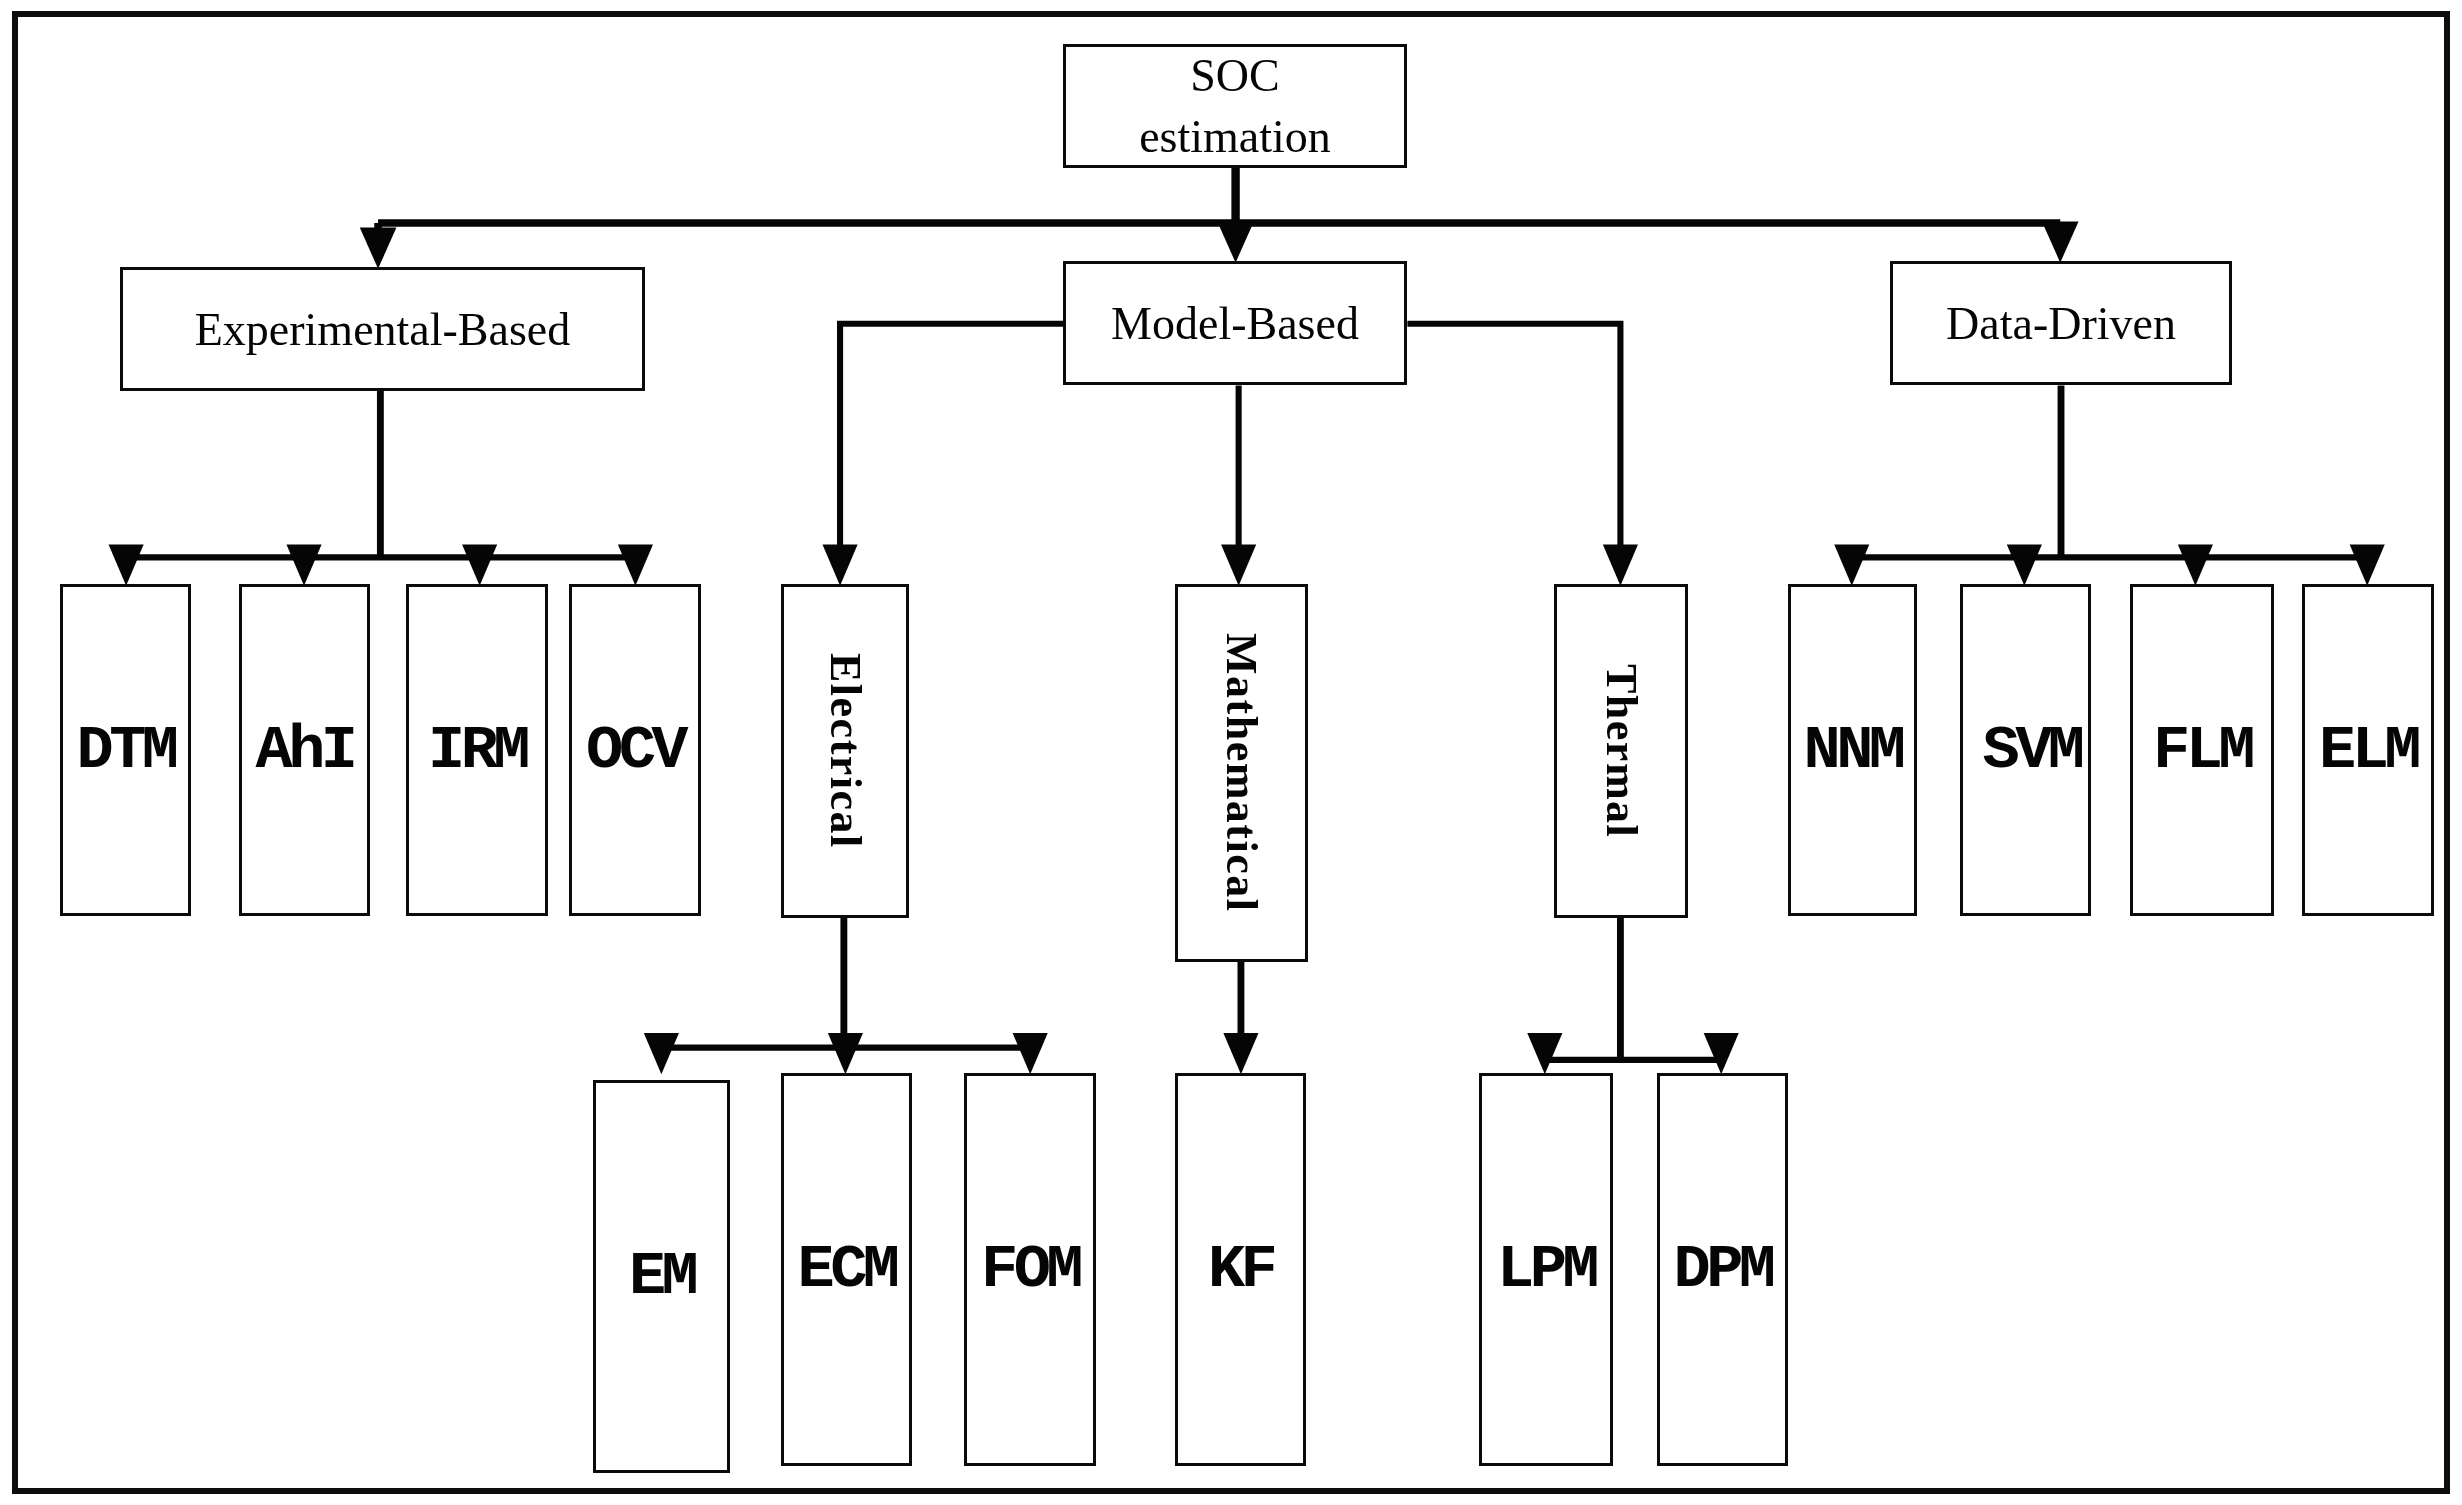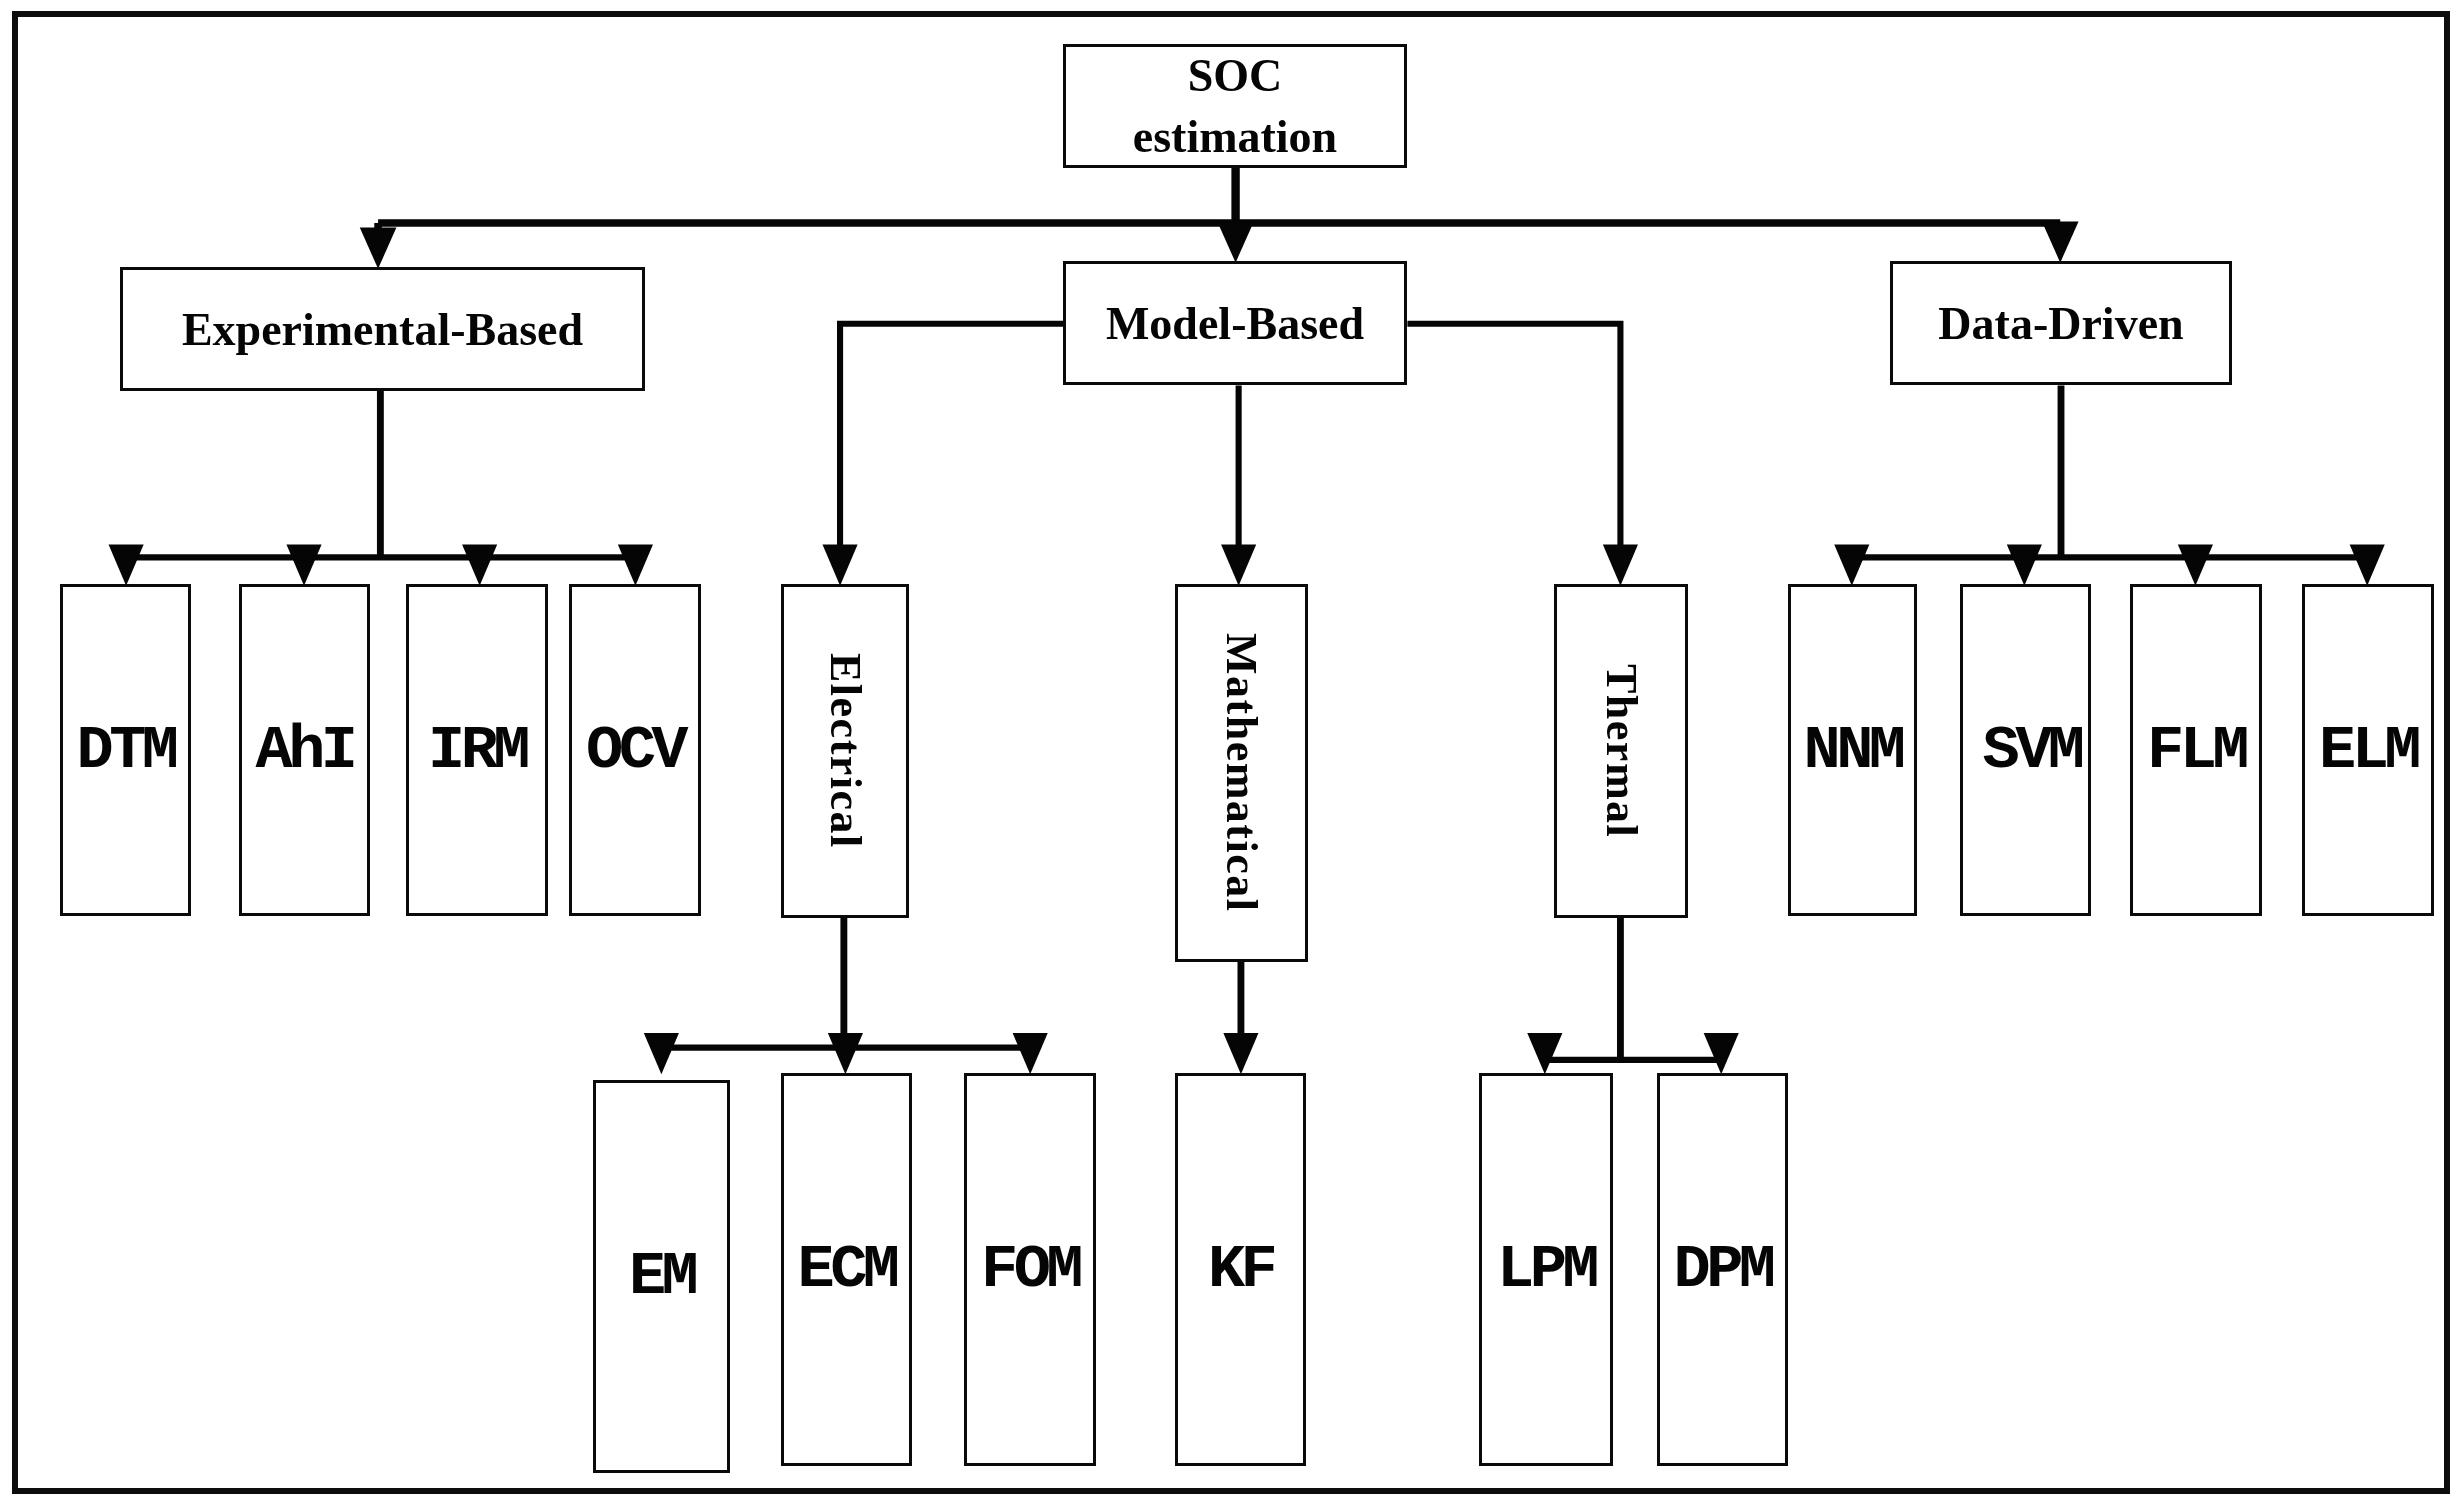--- a/index.html
+++ b/index.html
@@ -2,21 +2,21 @@
 <html style="font-size:12.2px"><head>
 <meta charset="utf-8">
 <title>Diagram</title>
 <style>
   html,body{margin:0;padding:0;background:#ffffff;}
   body{width:2462px;height:1505px;position:relative;font-family:"Liberation Serif",serif;}
   .frame{position:absolute;left:12.2px;top:10.7px;width:2438px;height:1483px;border:6.1px solid #0d0d0d;box-sizing:border-box;background:#ffffff;}
   .canvas{position:absolute;left:0;top:0;width:2462px;height:1505px;}
   svg.wires{position:absolute;left:0;top:0;z-index:1;}
   .node{position:absolute;box-sizing:border-box;border:3.8px solid #0a0a0a;background:#ffffff;display:flex;align-items:center;justify-content:center;z-index:2;text-align:center;color:#050505;}
-  .hdr{font-family:"Liberation Serif",serif;font-weight:bold;font-size:46px;letter-spacing:0px;}
+  .hdr{font-family:"Liberation Serif",serif;font-weight:normal;font-size:46px;letter-spacing:0px;}
   .hdr .two-line{line-height:61px;}
   .vert{font-family:"Liberation Serif",serif;font-weight:bold;font-size:44px;}
   .vert .vtxt{writing-mode:vertical-rl;text-orientation:mixed;letter-spacing:1.5px;}
   .leaf{font-family:"Liberation Mono",monospace;font-weight:bold;font-size:62px;letter-spacing:-4.6px;}
   .wires line,.wires path{stroke:#050505;fill:none;}
   .wires polygon{fill:#050505;stroke:none;}
 </style>
 </head>
 <body>
 
@@ -115,21 +115,21 @@
   <div class="node vert" style="left:1554px;top:584px;width:134px;height:334px;">
     <span class="vtxt">Thermal</span>
   </div>
 
   <div class="node leaf" style="left:1788px;top:584px;width:129px;height:332px;">
     <span>NNM</span>
   </div>
   <div class="node leaf" style="left:1960px;top:584px;width:131px;height:332px;padding-left:12px;">
     <span>SVM</span>
   </div>
-  <div class="node leaf" style="left:2130px;top:584px;width:132px;height:332px;">
+  <div class="node leaf" style="left:2130px;top:584px;width:144px;height:332px;">
     <span>FLM</span>
   </div>
   <div class="node leaf" style="left:2302px;top:584px;width:132px;height:332px;">
     <span>ELM</span>
   </div>
 
   <div class="node leaf" style="left:593px;top:1073px;width:137px;height:393px;margin-top:7px;">
     <span>EM</span>
   </div>
   <div class="node leaf" style="left:781px;top:1073px;width:131px;height:393px;">

